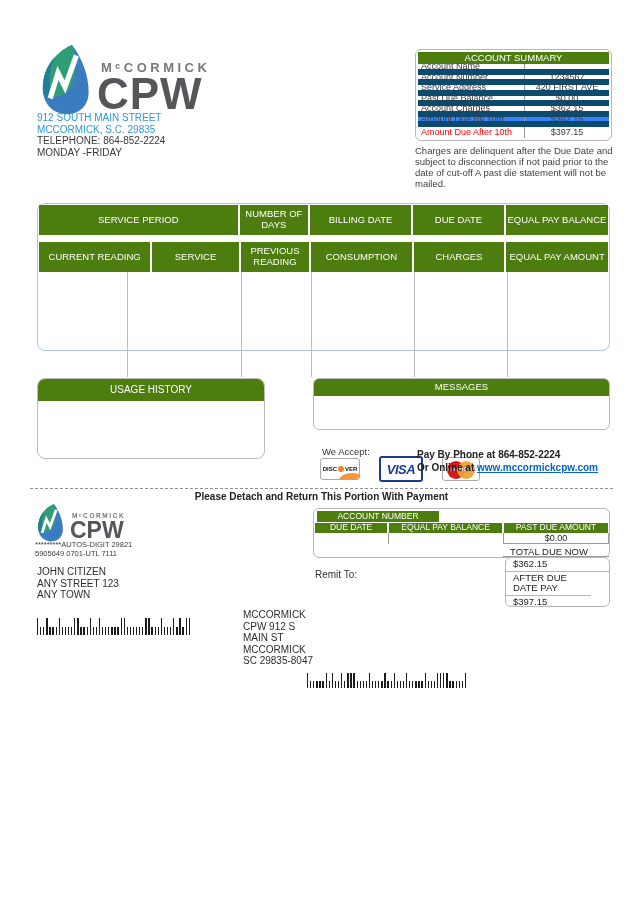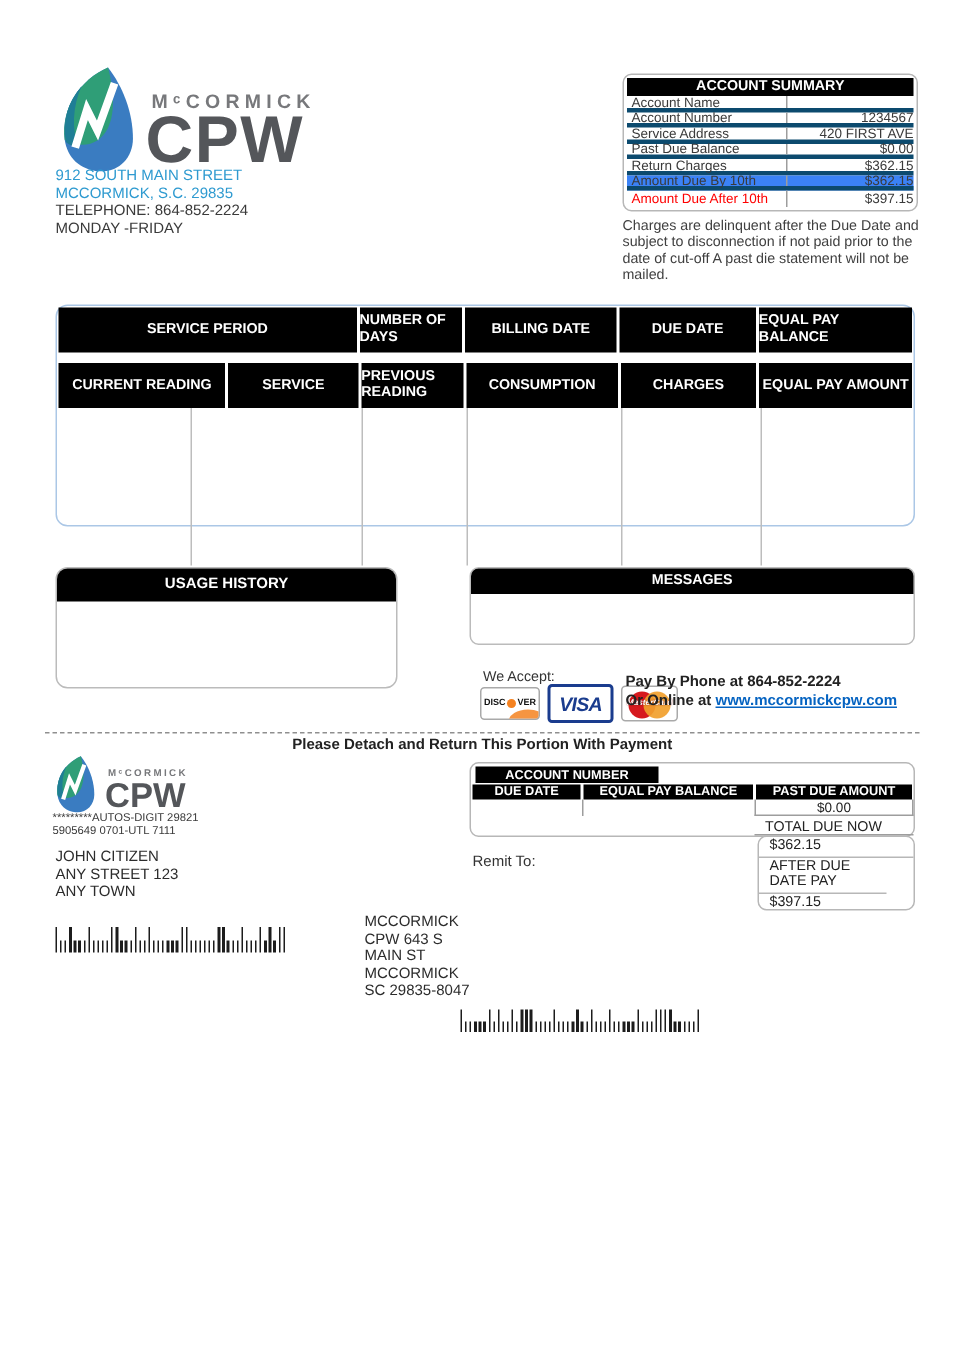--- a/index.html
+++ b/index.html
@@ -1,47 +1,47 @@
 <!DOCTYPE html>
 <html><head>
 <meta charset="utf-8">
 <style>
   *{margin:0;padding:0;box-sizing:border-box}
   html,body{background:#fff}
   body{width:643px;height:914px;position:relative;font-family:"Liberation Sans",sans-serif;color:#3a3a3a;overflow:hidden}
   .abs{position:absolute}
-  .bluebar{background:#000000;color:#fff;font-weight:bold;display:flex;align-items:center;justify-content:center;text-align:left;line-height:1.12}
+  .bluebar{background:#4d7c0f;color:#fff;font-weight:normal;display:flex;align-items:center;justify-content:center;text-align:center;line-height:1.12}
   
   .brand-top{font-size:13px;font-weight:bold;color:#77787b;letter-spacing:3.5px}
   .brand-main{font-size:44px;font-weight:bold;color:#54565a;letter-spacing:1px;line-height:1}
   .brand-top-sm{font-size:6.5px;font-weight:bold;color:#77787b;letter-spacing:1.6px}
   .brand-main-sm{font-size:23px;font-weight:bold;color:#54565a;line-height:1}
   .addr{font-size:10px;line-height:11.5px}
   .addr .blue-line{color:#2e9ad0}
   
   .acct-box{border:1px solid #b7b7b7;border-radius:6px;background:#fff;padding:2px}
   .acct-head{height:12px;font-size:9.5px}
-  .acct-row{display:flex;height:10.5px;font-size:9px;border-bottom:3px solid #0c4a6e;align-items:center}
+  .acct-row{display:flex;height:10.5px;font-size:9px;border-bottom:6px solid #0c4a6e;align-items:center}
   .acct-row:last-child{border-bottom:none}
   .acct-row .lab{width:107px;padding-left:3px;border-right:1px solid #9d9d9d;height:100%;display:flex;align-items:center}
-  .acct-row .val{flex:1;text-align:right}
+  .acct-row .val{flex:1;text-align:center}
   .acct-row.hl{background:#3b82f6}
   .acct-row.redrow .lab{color:#ff0000}
   .notice{font-size:9.5px;line-height:11px;color:#3f3f3f}
   
   .svc{border:1px solid #abc7e6;border-radius:8px}
   .svc-row{position:absolute;left:1px;right:1px;display:flex;gap:2px}
   .svc-cell{font-size:9.5px}
   .divider{position:absolute;width:1px;background:#bdbdbd}
   
   .round-box{border:1px solid #bbb;border-radius:8px;background:#fff}
   .msg-body{color:#ff0000;font-size:9.5px;line-height:10.5px;padding:5px 7px}
   
   .small-lab{font-size:9.5px;color:#333}
-  .cards{display:flex;align-items:center;gap:5px}
+  .cards{display:flex;align-items:center;gap:19px}
   .card{border-radius:3px;position:relative;overflow:hidden;background:#fff}
   .card.discover{width:40px;height:22px;border:1px solid #a9a9a9;display:flex;align-items:center;justify-content:center;gap:1px}
   .card.discover span{font-size:6px;font-weight:bold;color:#111}
   .card.discover i{width:6px;height:6px;border-radius:50%;background:#f58220;display:inline-block}
   .card.discover::after{content:"";position:absolute;right:-6px;bottom:-10px;width:26px;height:16px;border-radius:50%;background:#f58220;opacity:.85}
   .card.visa{width:44px;height:26px;border:2px solid #1a3c8e;display:flex;align-items:center;justify-content:center}
   .card.visa span{font-size:13px;font-weight:bold;font-style:italic;color:#1a3c8e;letter-spacing:-.5px}
   .card.mc{width:38px;height:24px;border:1px solid #a9a9a9;display:flex;align-items:center;justify-content:center}
   .card.mc .c1{position:absolute;left:4px;top:3px;width:18px;height:18px;border-radius:50%;background:#d6191e}
   .card.mc .c2{position:absolute;right:4px;top:3px;width:18px;height:18px;border-radius:50%;background:#f1a02c;opacity:.92}
@@ -96,21 +96,21 @@
   </div>
   <div class="acct-row">
     <span class="lab">Service Address</span>
     <span class="val">420 FIRST AVE</span>
   </div>
   <div class="acct-row">
     <span class="lab">Past Due Balance</span>
     <span class="val">$0.00</span>
   </div>
   <div class="acct-row">
-    <span class="lab">Return Charges</span>
+    <span class="lab">Account Charges</span>
     <span class="val">$362.15</span>
   </div>
   <div class="acct-row hl">
     <span class="lab">Amount Due By 10th</span>
     <span class="val">$362.15</span>
   </div>
   <div class="acct-row redrow">
     <span class="lab">Amount Due After 10th</span>
     <span class="val">$397.15</span>
   </div>
@@ -245,21 +245,21 @@
     <b></b>
     <b class="short"></b>
     <b></b>
     <b></b>
   </div>
 
 <div class="abs small-lab" style="left:315px;top:569px;font-size:10px">Remit To:</div>
 
 <div class="abs cust" style="left:243px;top:609px">
   <div>MCCORMICK</div>
-  <div>CPW 643 S</div>
+  <div>CPW 912 S</div>
   <div>MAIN ST</div>
   <div>MCCORMICK</div>
   <div>SC 29835-8047</div>
 </div>
 
 <div class="abs barcode" style="left:307px;top:673px;width:170px;height:15px">
     <b></b>
     <b class="short"></b>
     <b class="short"></b>
     <b class="short"></b>

